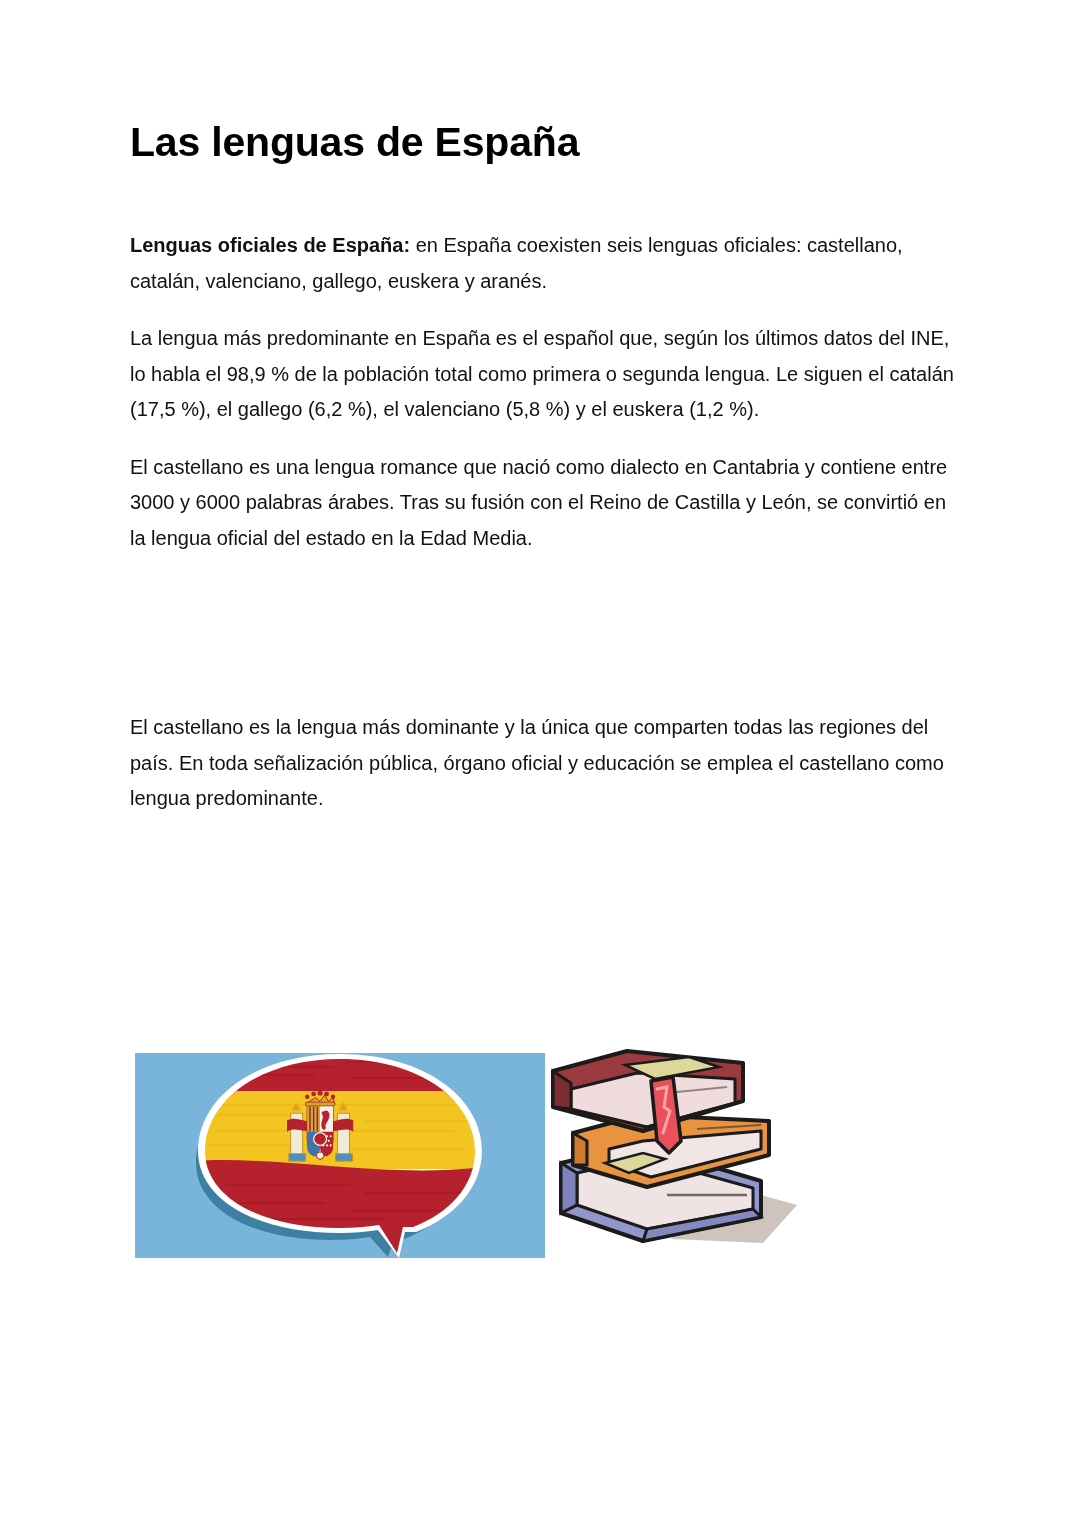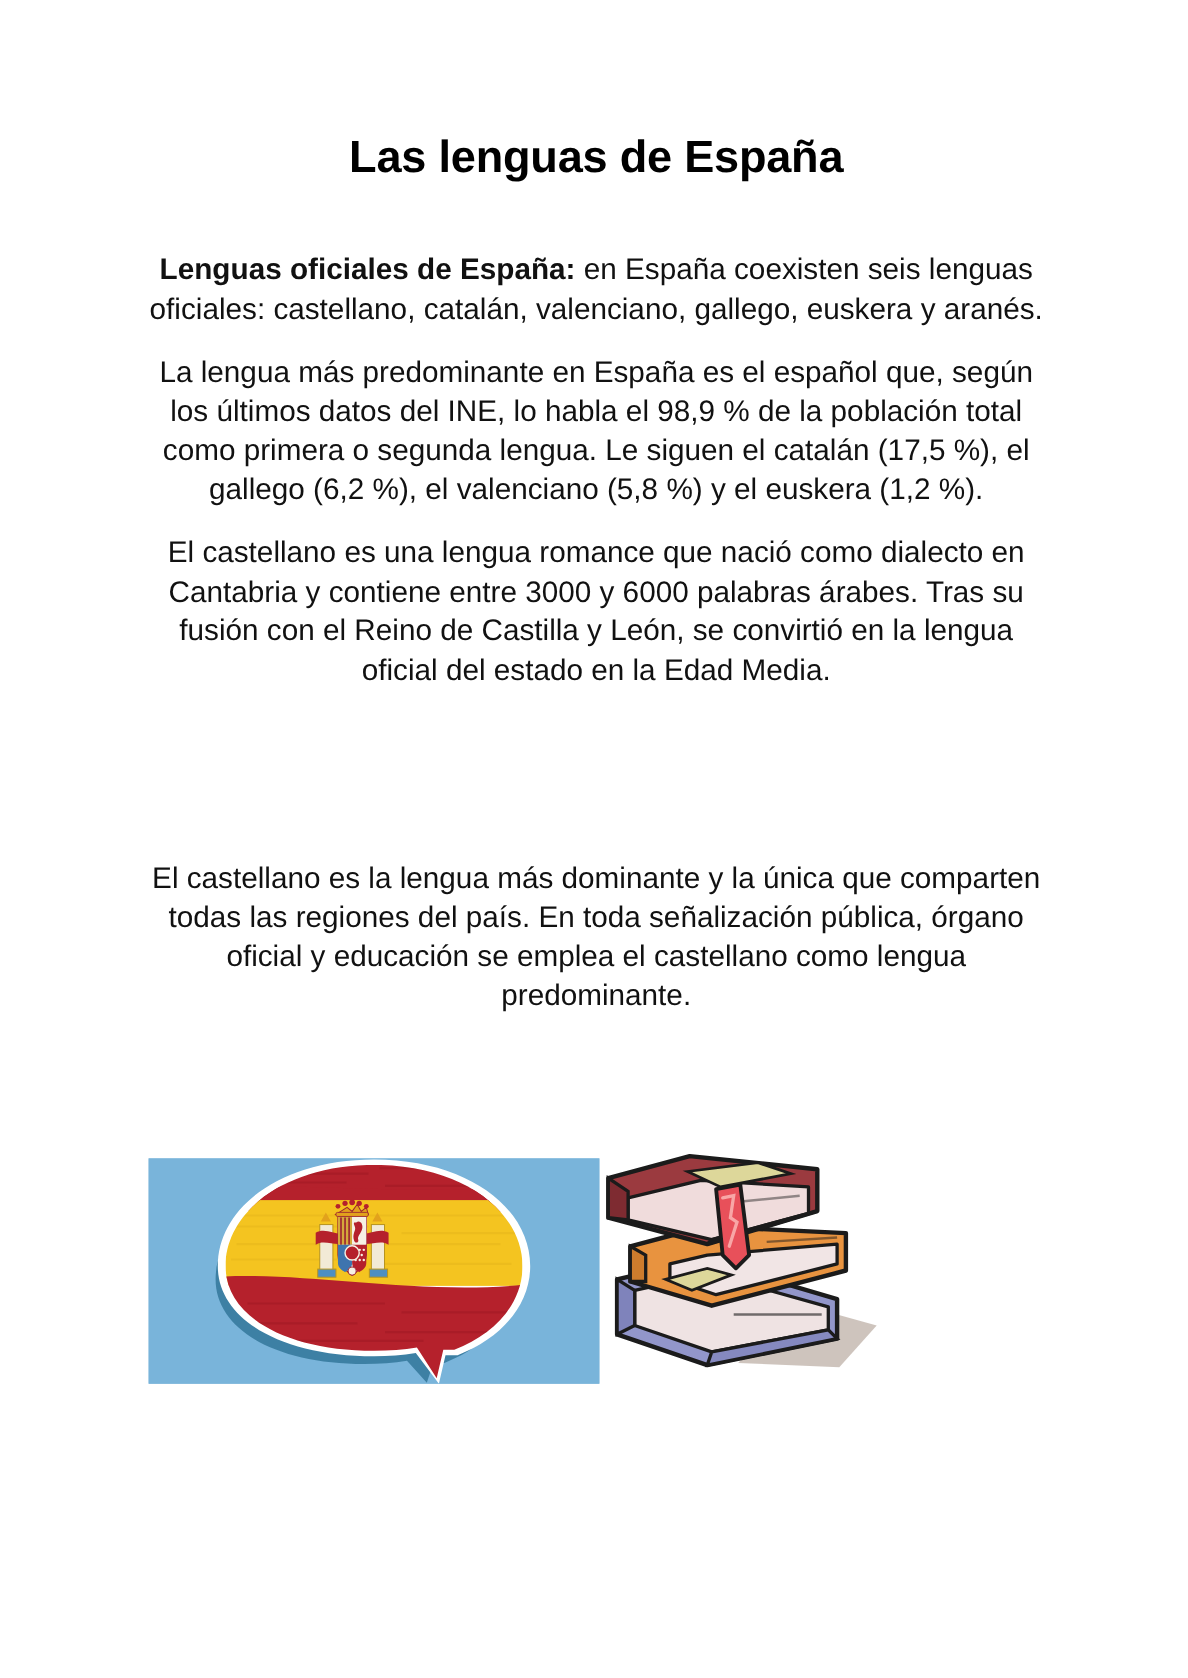--- a/index.html
+++ b/index.html
@@ -13,41 +13,40 @@
     position: relative;
     font-family: "Liberation Sans", sans-serif;
     color: #000000;
     overflow: hidden;
   }
 
   .page {
     position: absolute;
     inset: 0;
     background: #ffffff;
-    text-align: center;
   }
 
   .content {
     position: absolute;
     left: 130px;
     top: 118px;
     width: 824px;
   }
 
   .doc-title {
     font-size: 41px;
     font-weight: bold;
     line-height: 1.18;
     letter-spacing: -0.2px;
     margin: 0 0 62px 0;
     color: #000;
   }
 
   .para {
-    font-size: 27px;
+    font-size: 20px;
     line-height: 35.5px;
     margin: 0 0 22px 0;
     color: #111;
     font-weight: normal;
   }
 
   .para .lead {
     font-weight: bold;
   }
 

